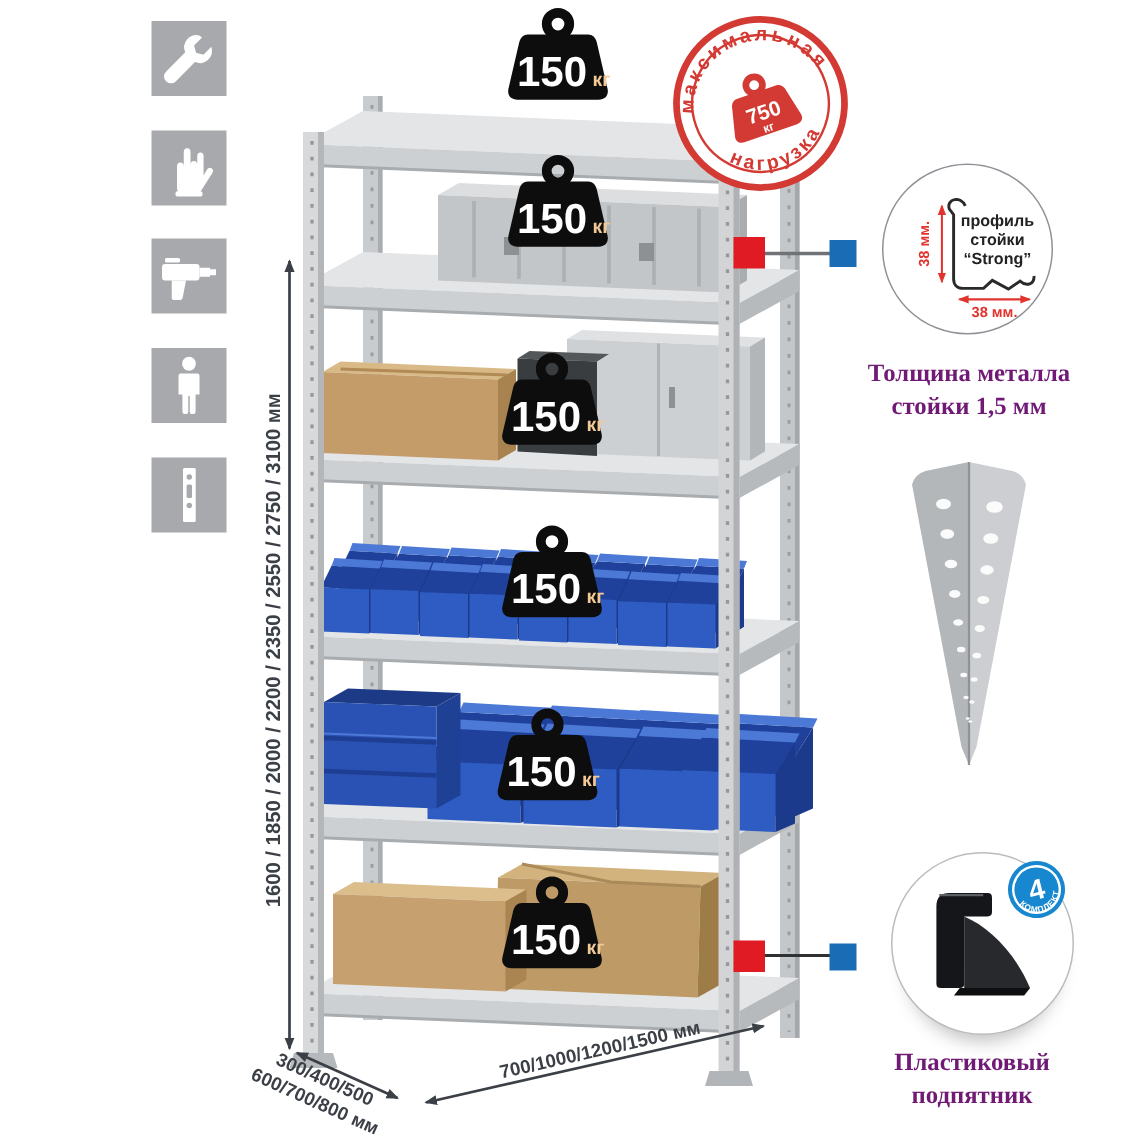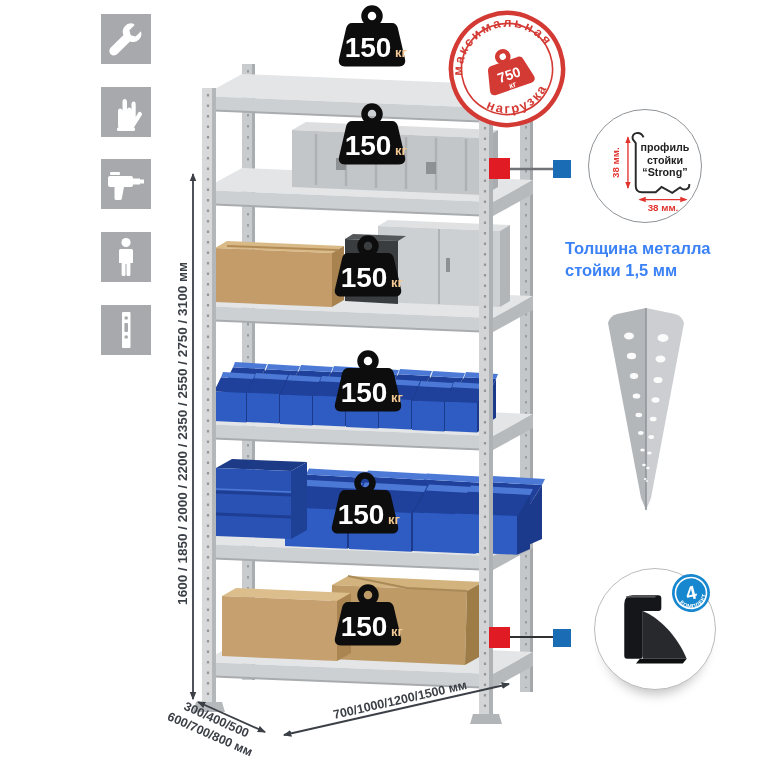--- a/index.html
+++ b/index.html
@@ -14,21 +14,21 @@
   .stamp{position:absolute;left:447px;top:9px;width:120px;height:120px;transform:rotate(-19deg);}
   .stamp-arc{font-family:"Liberation Sans",sans-serif;font-size:13px;font-weight:bold;letter-spacing:2.2px;fill:#d43a34;text-anchor:middle;}
   .stamp-val{font-family:"Liberation Sans",sans-serif;font-size:14px;font-weight:bold;fill:#fff;text-anchor:middle;}
   .stamp-unit{font-family:"Liberation Sans",sans-serif;font-size:8px;font-weight:bold;fill:#fff;text-anchor:middle;}
   .detail-circle{position:absolute;border-radius:50%;background:#fff;border:1.5px solid #8f9397;box-sizing:border-box;}
   .profile-circle{left:588px;top:109px;width:114px;height:114px;}
   .foot-circle{left:594px;top:568px;width:122px;height:122px;border-color:#b9bcbe;
                box-shadow:0 14px 12px -10px rgba(0,0,0,.25);}
   .plabel{font-family:"Liberation Sans",sans-serif;font-size:11px;font-weight:600;fill:#222;text-anchor:middle;}
   .dim-red{font-family:"Liberation Sans",sans-serif;font-size:10px;font-weight:bold;fill:#e2342f;text-anchor:middle;}
-  .caption{position:absolute;font-weight:bold;color:#3b82f6;font-size:16.5px;line-height:1.32;}
+  .caption{position:absolute;text-align:center;font-weight:bold;color:#701a75;font-size:16.5px;line-height:1.32;font-family:Liberation Serif, serif;}
   .cap1{left:565px;top:238px;width:162px;}
   .cap2{left:567px;top:697px;width:162px;}
   .angle-post{position:absolute;left:600px;top:302px;}
   .qty-badge{position:absolute;left:671px;top:573px;width:40px;height:40px;transform:rotate(-14deg);}
   .qty-num{font-family:"Liberation Sans",sans-serif;font-size:19px;font-weight:bold;fill:#fff;text-anchor:middle;}
   .qty-arc{font-family:"Liberation Sans",sans-serif;font-size:5.6px;font-weight:bold;fill:#fff;letter-spacing:.6px;
            text-anchor:middle;text-transform:uppercase;}
   .dim-label{position:absolute;color:#3b3f46;font-weight:bold;}
   .height-label{left:-88px;top:426px;width:540px;transform:rotate(-90deg);text-align:center;font-size:13.5px;}
   .depth-label{left:148px;top:712px;width:130px;transform:rotate(24deg);text-align:center;font-size:12.5px;line-height:1.25;}
@@ -383,14 +383,18 @@
   </div>
   <svg class="qty-badge" viewBox="0 0 40 40">
     <defs>
         <path id="qarc" d="M5.5,24 A15,15 0 0 0 34.5,24"></path>
       </defs>
     <circle cx="20" cy="20" r="19" fill="#1787cf"></circle>
     <circle cx="20" cy="20" r="15.5" fill="none" stroke="#fff" stroke-width="1.6"></circle>
     <text x="20" y="26.5" class="qty-num">4</text>
     <text class="qty-arc"><textPath href="#qarc" startOffset="50%">в комплекте</textPath></text>
   </svg>
+  <div class="caption cap2">
+    <div>Пластиковый</div>
+    <div>подпятник</div>
+  </div>
 
 </div>
 
 </body></html>

